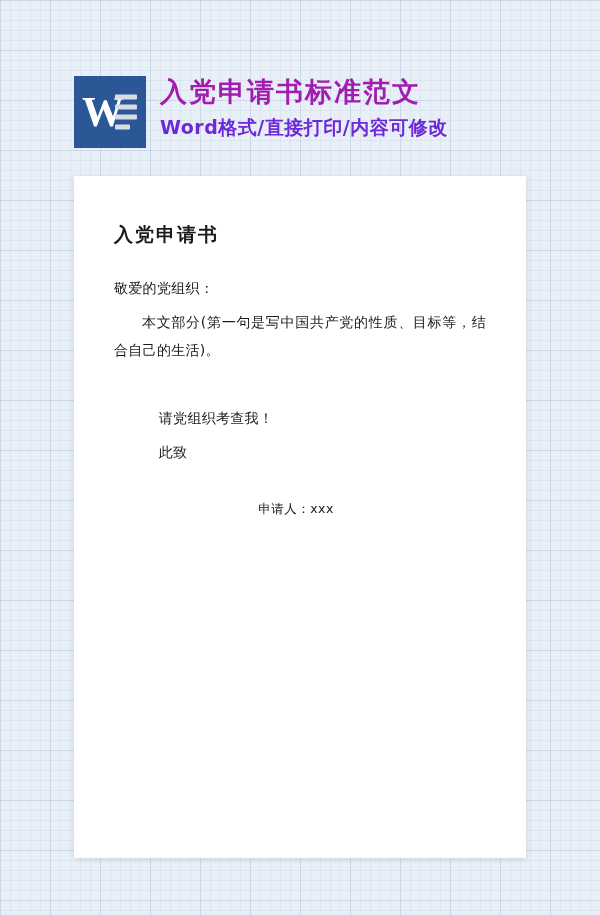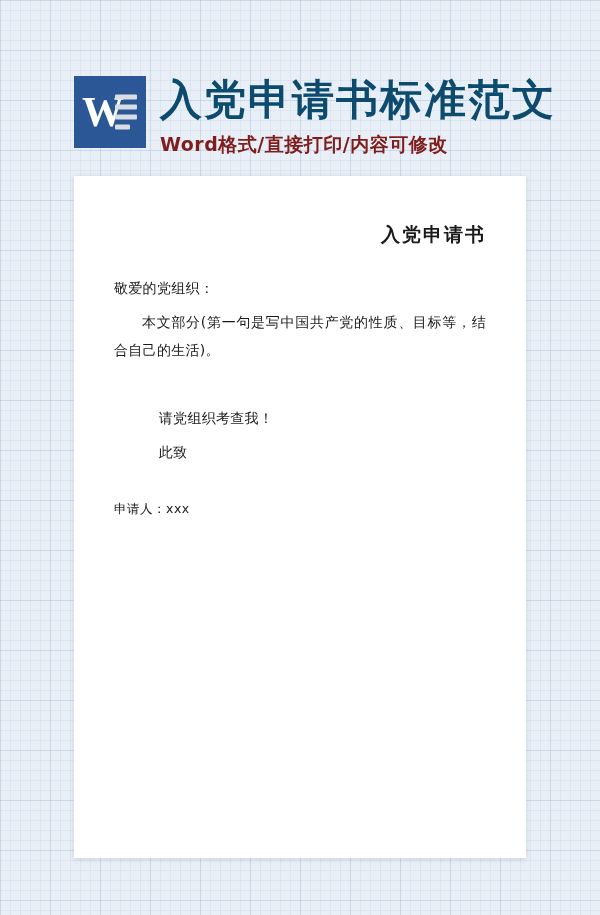--- a/index.html
+++ b/index.html
@@ -78,30 +78,30 @@
     margin-bottom: 5px;
     border-radius: 1px;
   }
   .word-logo .bars span:last-child { margin-bottom: 0; width: 70%; }
 
   .banner-text {
     margin-left: 14px;
     padding-top: 0px;
   }
   .banner-title {
-    color: #0c4a6e;
+    color: #a21caf;
     font-family: "DejaVu Sans", sans-serif;
-    font-size: 42px;
+    font-size: 27px;
     font-weight: bold;
     letter-spacing: 2px;
     line-height: 1.15;
     white-space: nowrap;
   }
   .banner-sub {
-    color: #7f1d1d;
+    color: #6d28d9;
     font-family: "DejaVu Sans", sans-serif;
     font-size: 19px;
     font-weight: bold;
     letter-spacing: 0.5px;
     margin-top: 8px;
     white-space: nowrap;
   }
 
   
   .paper {
@@ -111,21 +111,21 @@
     width: 452px;
     height: 682px;
     background: #ffffff;
     box-shadow: 0 1px 5px rgba(50,70,100,0.18);
   }
   .doc-inner {
     padding: 46px 40px 0 40px;
     color: #1a1a1a;
   }
   .doc-title {
-    text-align: right;
+    text-align: left;
     font-family: "DejaVu Sans", sans-serif;
     font-size: 19px;
     font-weight: bold;
     letter-spacing: 2px;
     margin-bottom: 26px;
   }
   .doc-p {
     font-family: "DejaVu Sans", sans-serif;
     font-size: 14px;
     line-height: 2.0;
@@ -133,21 +133,21 @@
     text-align: justify;
     letter-spacing: 0.3px;
   }
   .indent { text-indent: 2em; }
   .spacer-lg { height: 34px; }
   .line-indent-1 { padding-left: 3.2em; }
   .line-indent-2 { padding-left: 3.2em; }
   .line-indent-0 { padding-left: 0.6em; }
   .sign-block {
     margin-top: 30px;
-    text-align: left;
+    text-align: center;
     padding-right: 8px;
   }
   .sign-line {
     font-family: "DejaVu Sans", sans-serif;
     font-size: 12.5px;
     line-height: 2.1;
     letter-spacing: 0.5px;
   }
 </style>
 </head>

